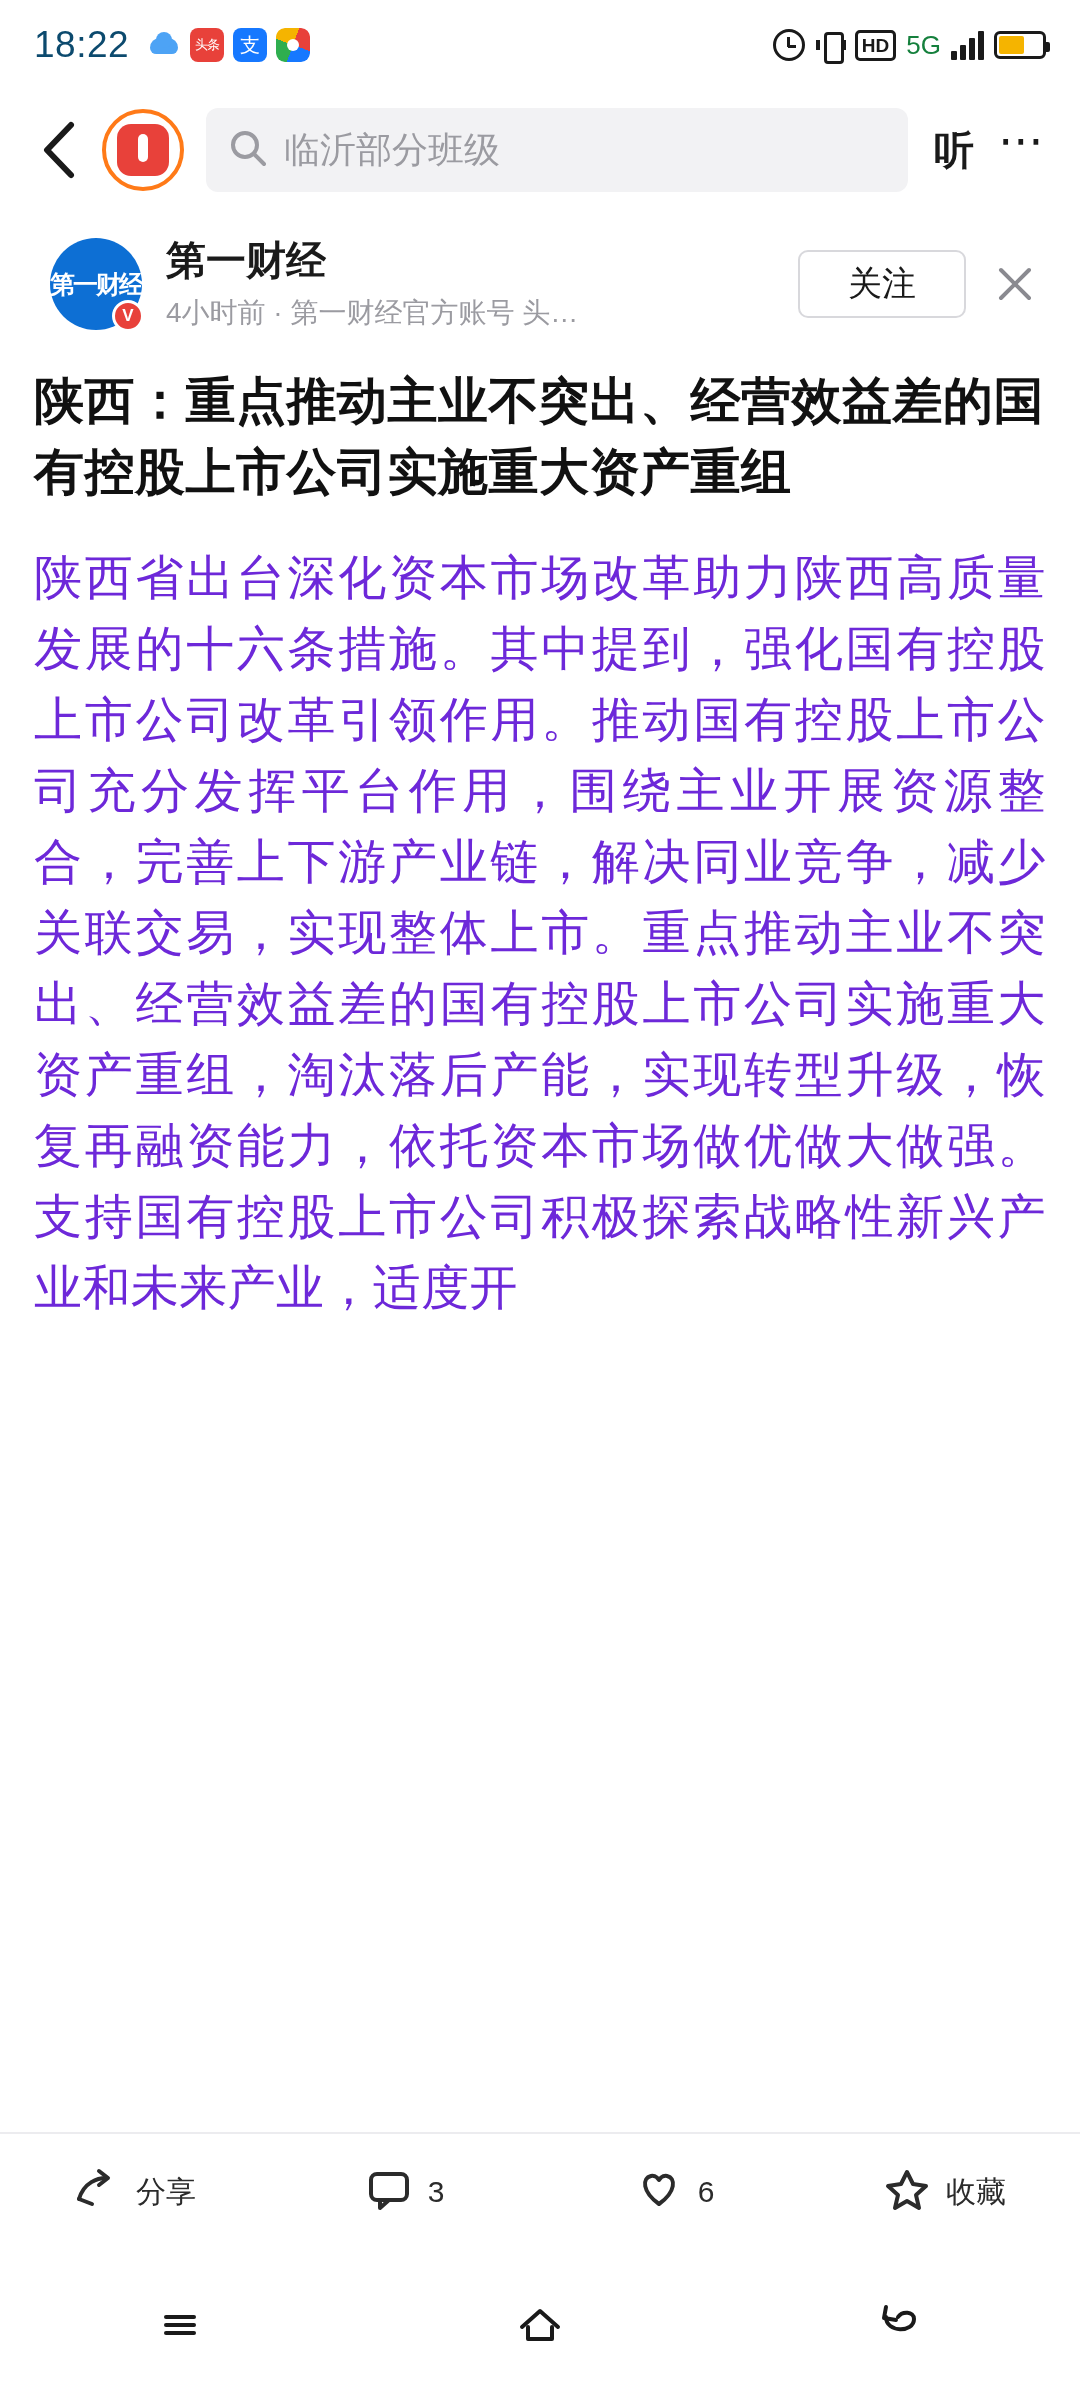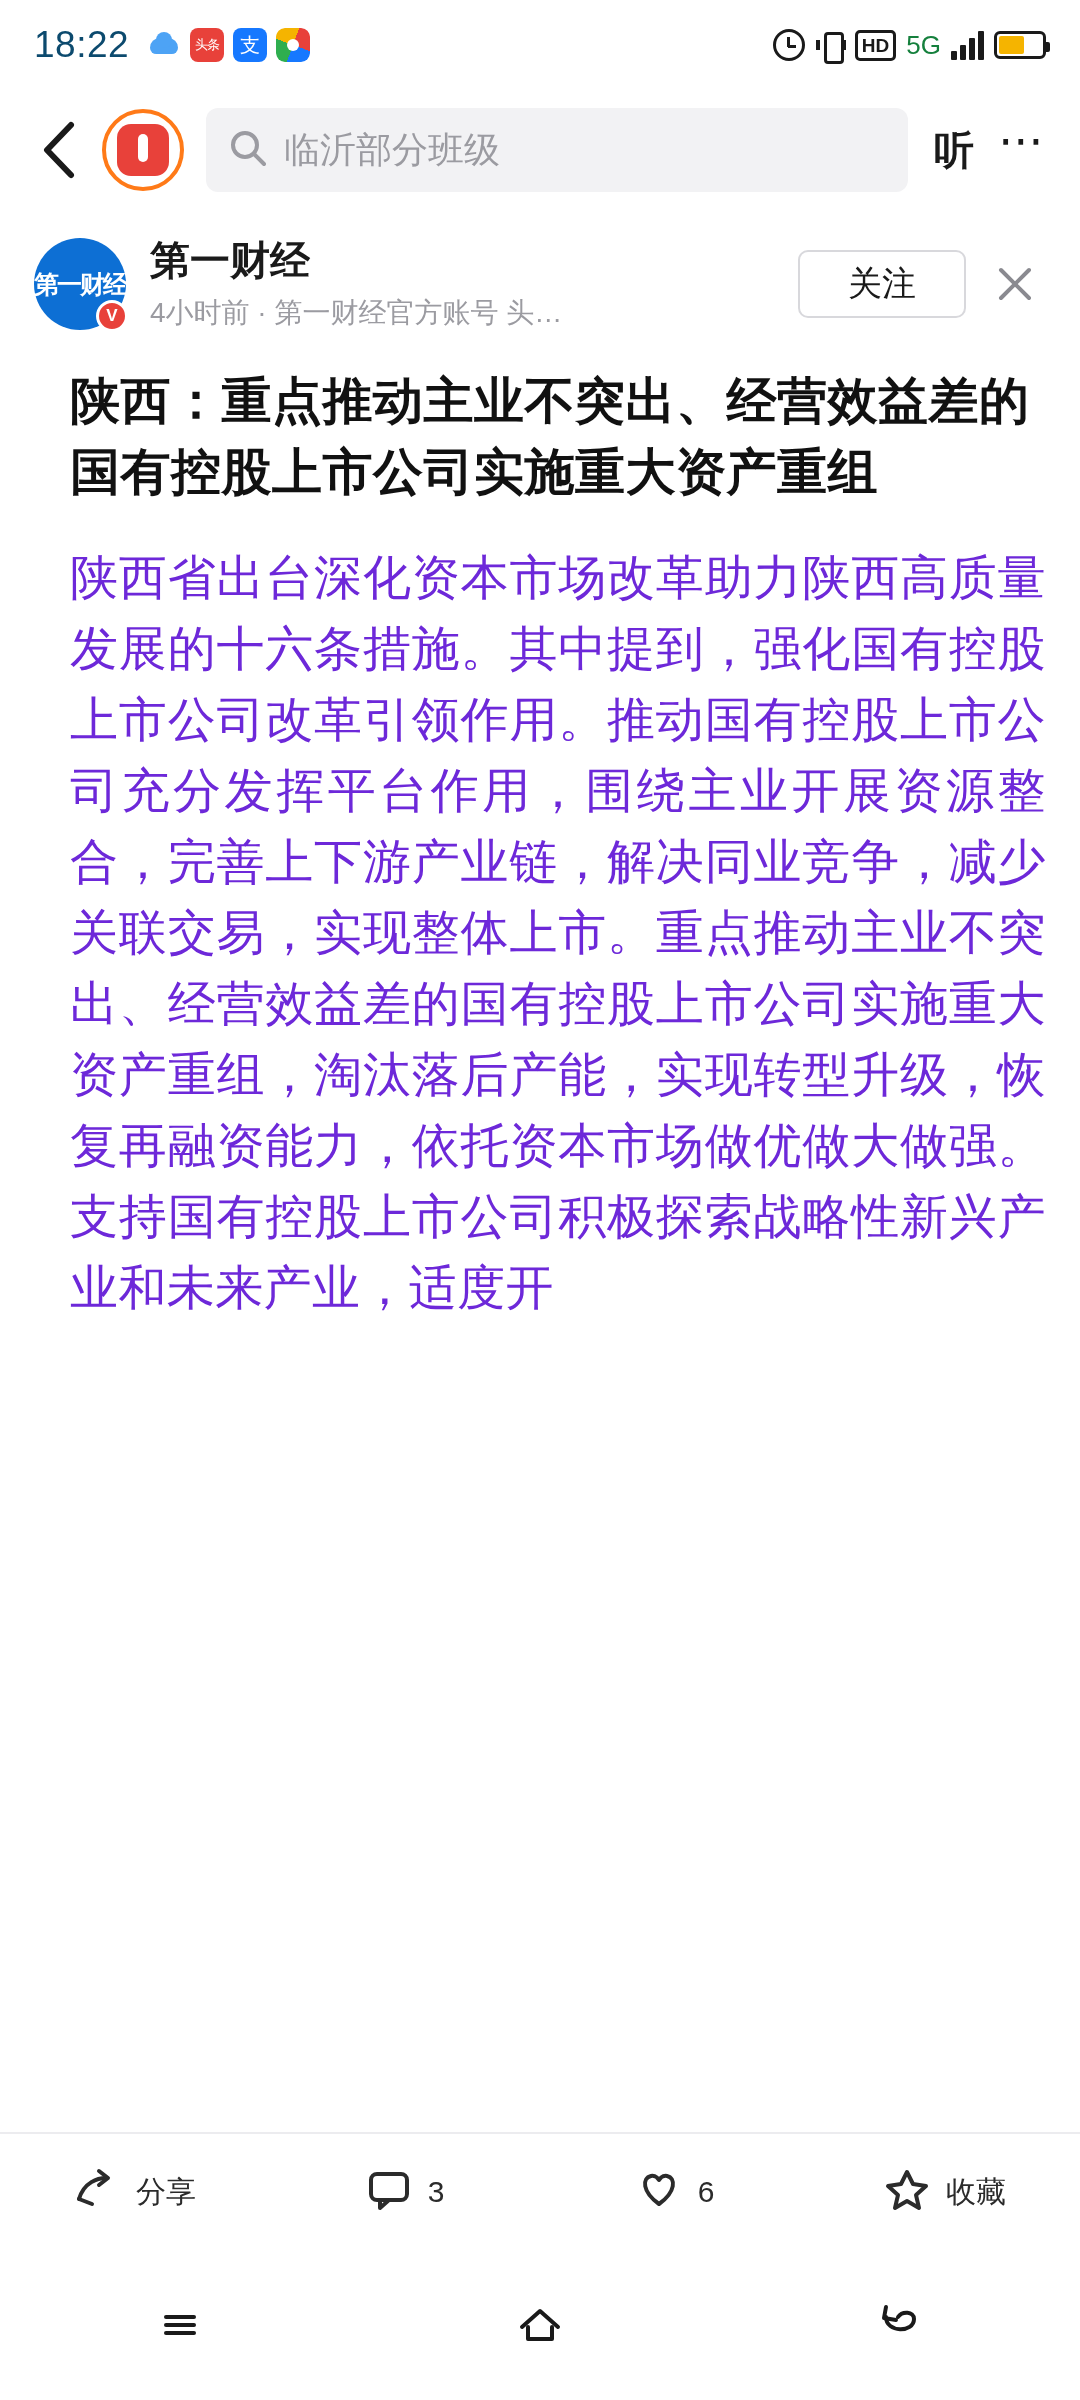--- a/index.html
+++ b/index.html
@@ -200,20 +200,21 @@
     color: #1a1a1a;
     padding: 0 6px 18px 14px;
     line-height: 0.6;
   }
 
   
   .author-row {
     display: flex;
     align-items: center;
     padding: 26px 30px 10px 34px;
+    margin-left: 16px;
   }
   .avatar {
     width: 92px; height: 92px;
     border-radius: 50%;
     background: #0d6fd4;
     position: relative;
     flex: 0 0 auto;
     overflow: visible;
   }
   .avatar .txt {
@@ -262,21 +263,20 @@
   .close-btn {
     width: 70px; height: 70px;
     margin-left: 14px;
     display: flex; align-items: center; justify-content: center;
     flex: 0 0 auto;
   }
 
   
   .article {
     padding: 24px 34px 0 34px;
-    margin-left: 36px;
   }
   .headline {
     font-size: 50px;
     line-height: 1.42;
     color: #111111;
     font-weight: bold;
     letter-spacing: 0.5px;
   }
   .body-text {
     margin-top: 34px;

